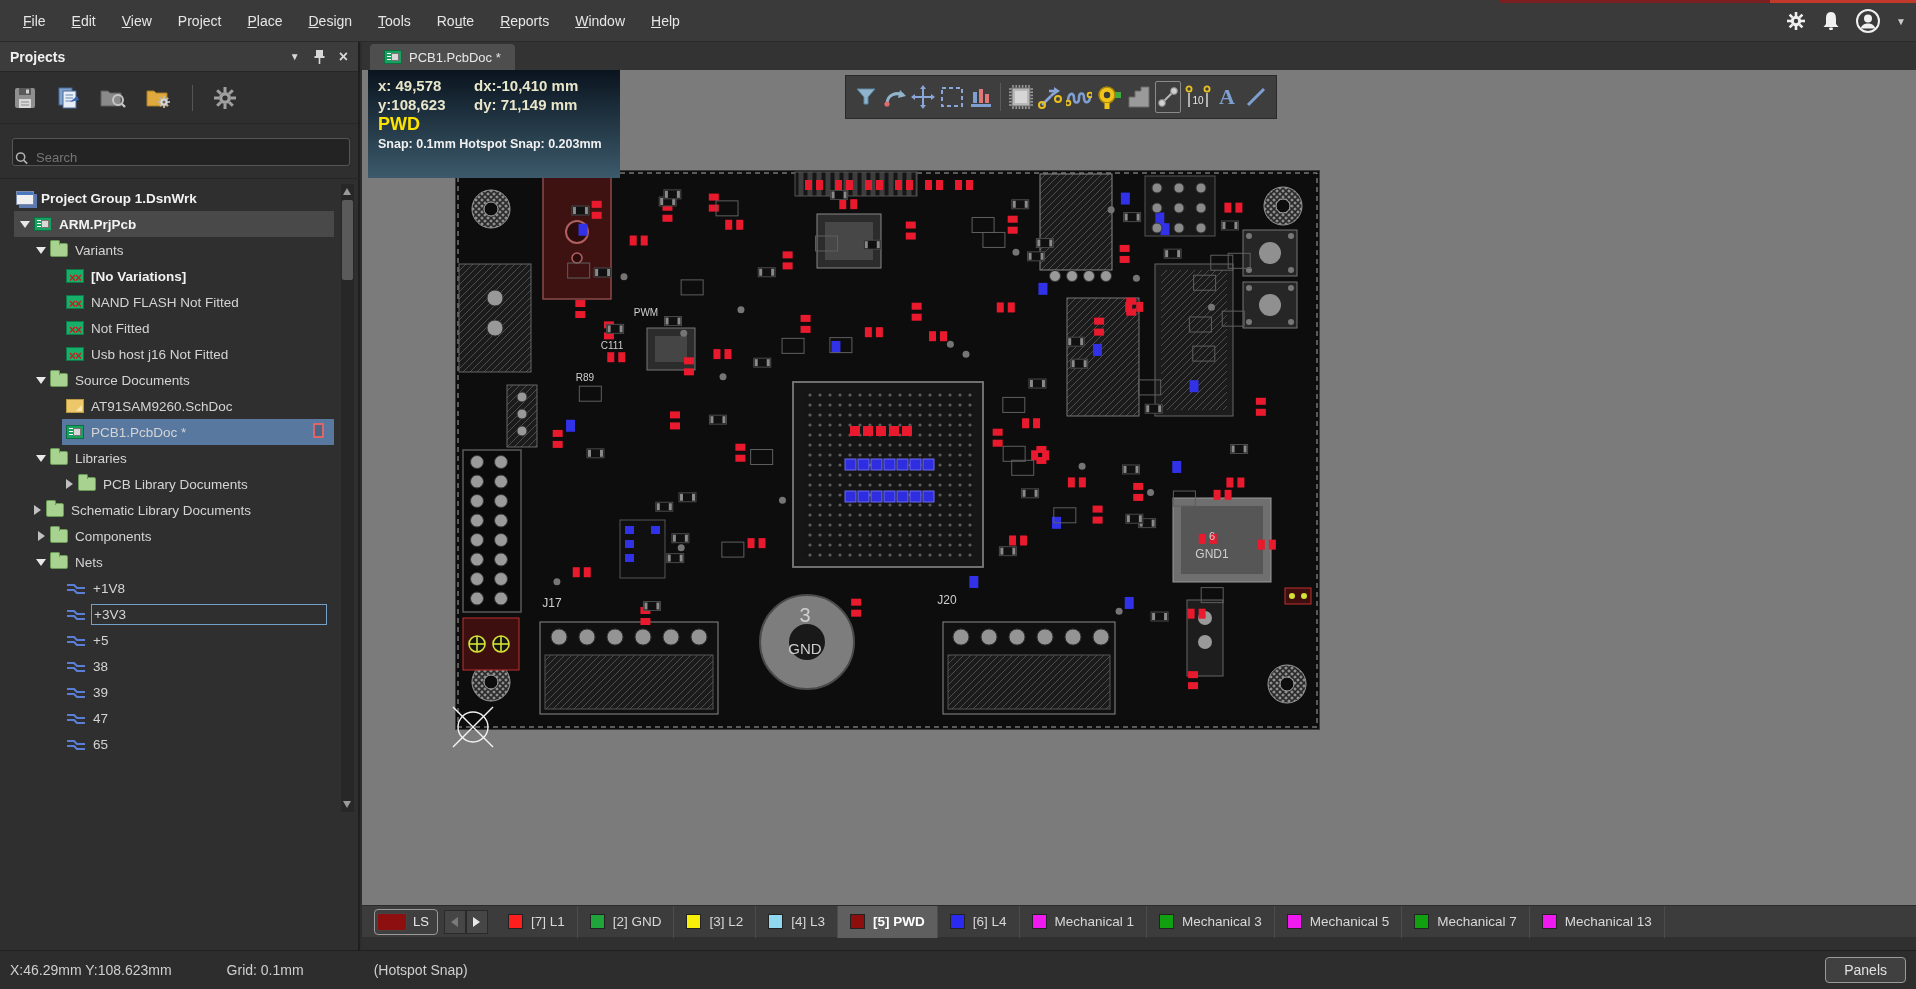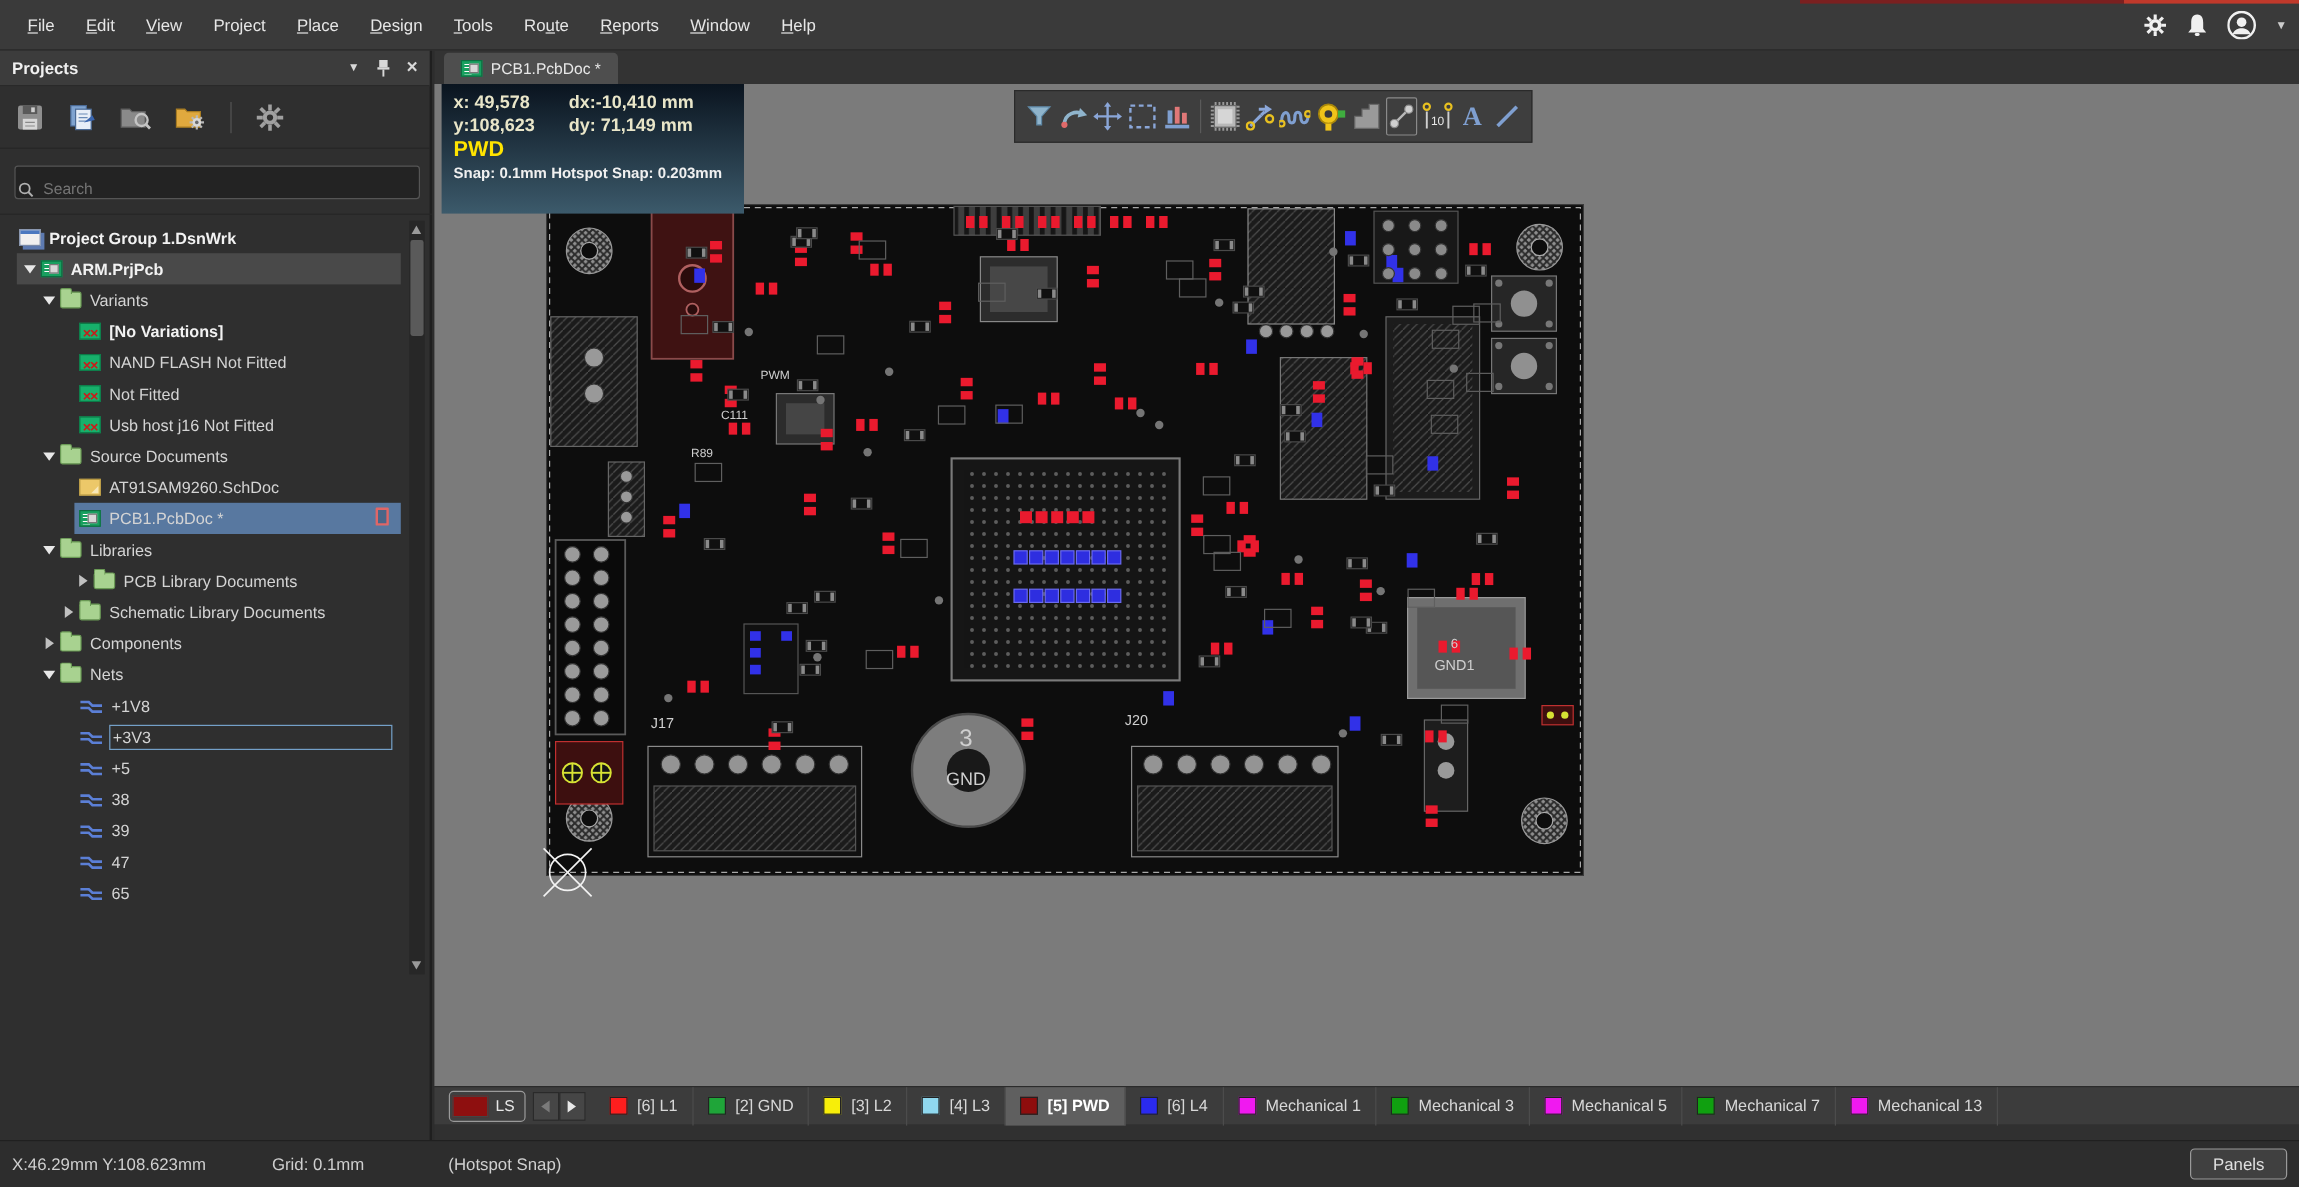--- a/index.html
+++ b/index.html
@@ -326,21 +326,21 @@
       <div class="trow" style="padding-left: 35px;">
         <span class="exp open"></span>
         <span class="ti ti-folder"></span>
         <span class="tlabel">Libraries</span>
       </div>
       <div class="trow" style="padding-left: 63px;">
         <span class="exp closed"></span>
         <span class="ti ti-folder"></span>
         <span class="tlabel">PCB Library Documents</span>
       </div>
-      <div class="trow" style="padding-left: 51px;">
+      <div class="trow" style="padding-left: 31px;">
         <span class="exp closed"></span>
         <span class="ti ti-folder"></span>
         <span class="tlabel">Schematic Library Documents</span>
       </div>
       <div class="trow" style="padding-left: 35px;">
         <span class="exp closed"></span>
         <span class="ti ti-folder"></span>
         <span class="tlabel">Components</span>
       </div>
       <div class="trow" style="padding-left: 35px;">
@@ -1036,21 +1036,21 @@
   </div>
   <div class="layer-arrow">
       <div class="tri-l"></div>
     </div>
   <div class="layer-arrow" style="margin-right:8px;">
       <div class="tri-r"></div>
     </div>
   <div id="layer-tabs" style="display:flex;height:32px;">
       <div class="layer-tab">
         <span class="lswatch" style="background: rgb(255, 30, 30);"></span>
-        <span>[6] L1</span>
+        <span>[7] L1</span>
       </div>
       <div class="layer-tab">
         <span class="lswatch" style="background: rgb(31, 165, 57);"></span>
         <span>[2] GND</span>
       </div>
       <div class="layer-tab">
         <span class="lswatch" style="background: rgb(247, 238, 9);"></span>
         <span>[3] L2</span>
       </div>
       <div class="layer-tab">

